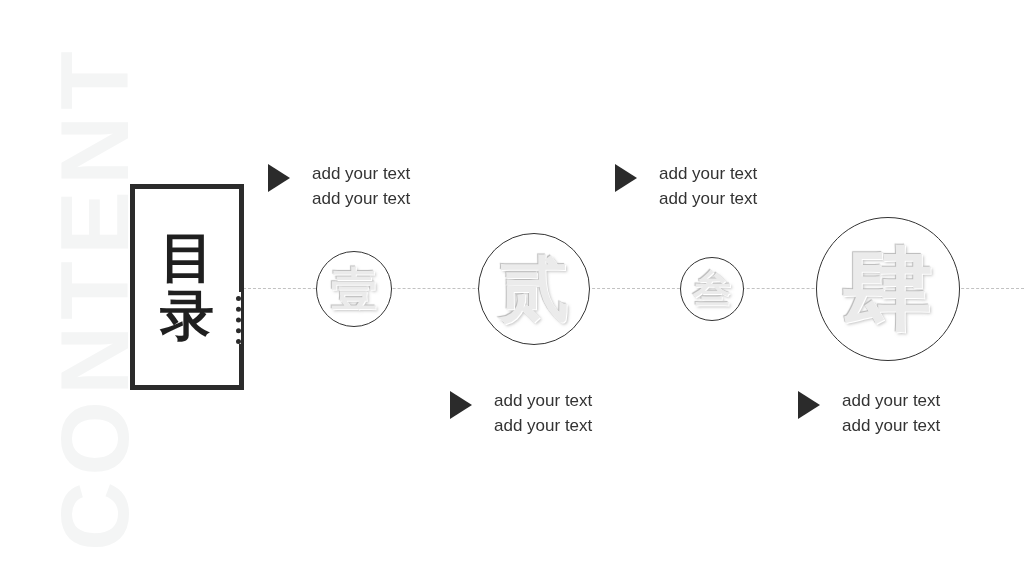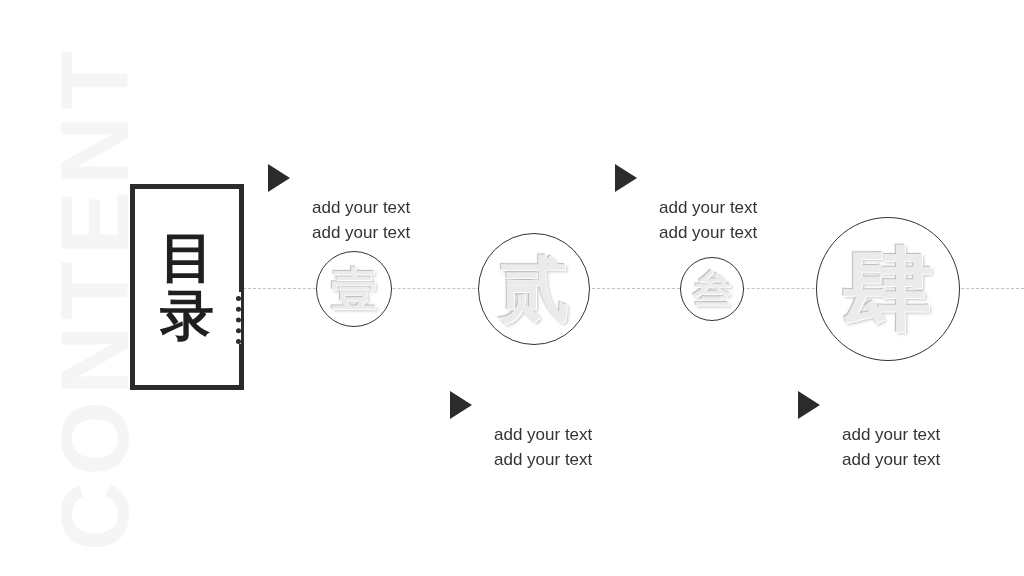--- a/index.html
+++ b/index.html
@@ -136,21 +136,20 @@
     border-left: 22px solid #2b2b2b;
     flex: 0 0 auto;
     margin-top: 3px;
   }
   .callout-lines {
     margin-left: 22px;
     font-size: 17px;
     color: #333333;
     line-height: 25px;
     white-space: nowrap;
-    margin-top: 34px;
   }
   .callout-lines span { display: block; }
 </style>
 </head>
 <body>
 
 <div id="slide">
 
   <div id="watermark">CONTENT</div>
 

